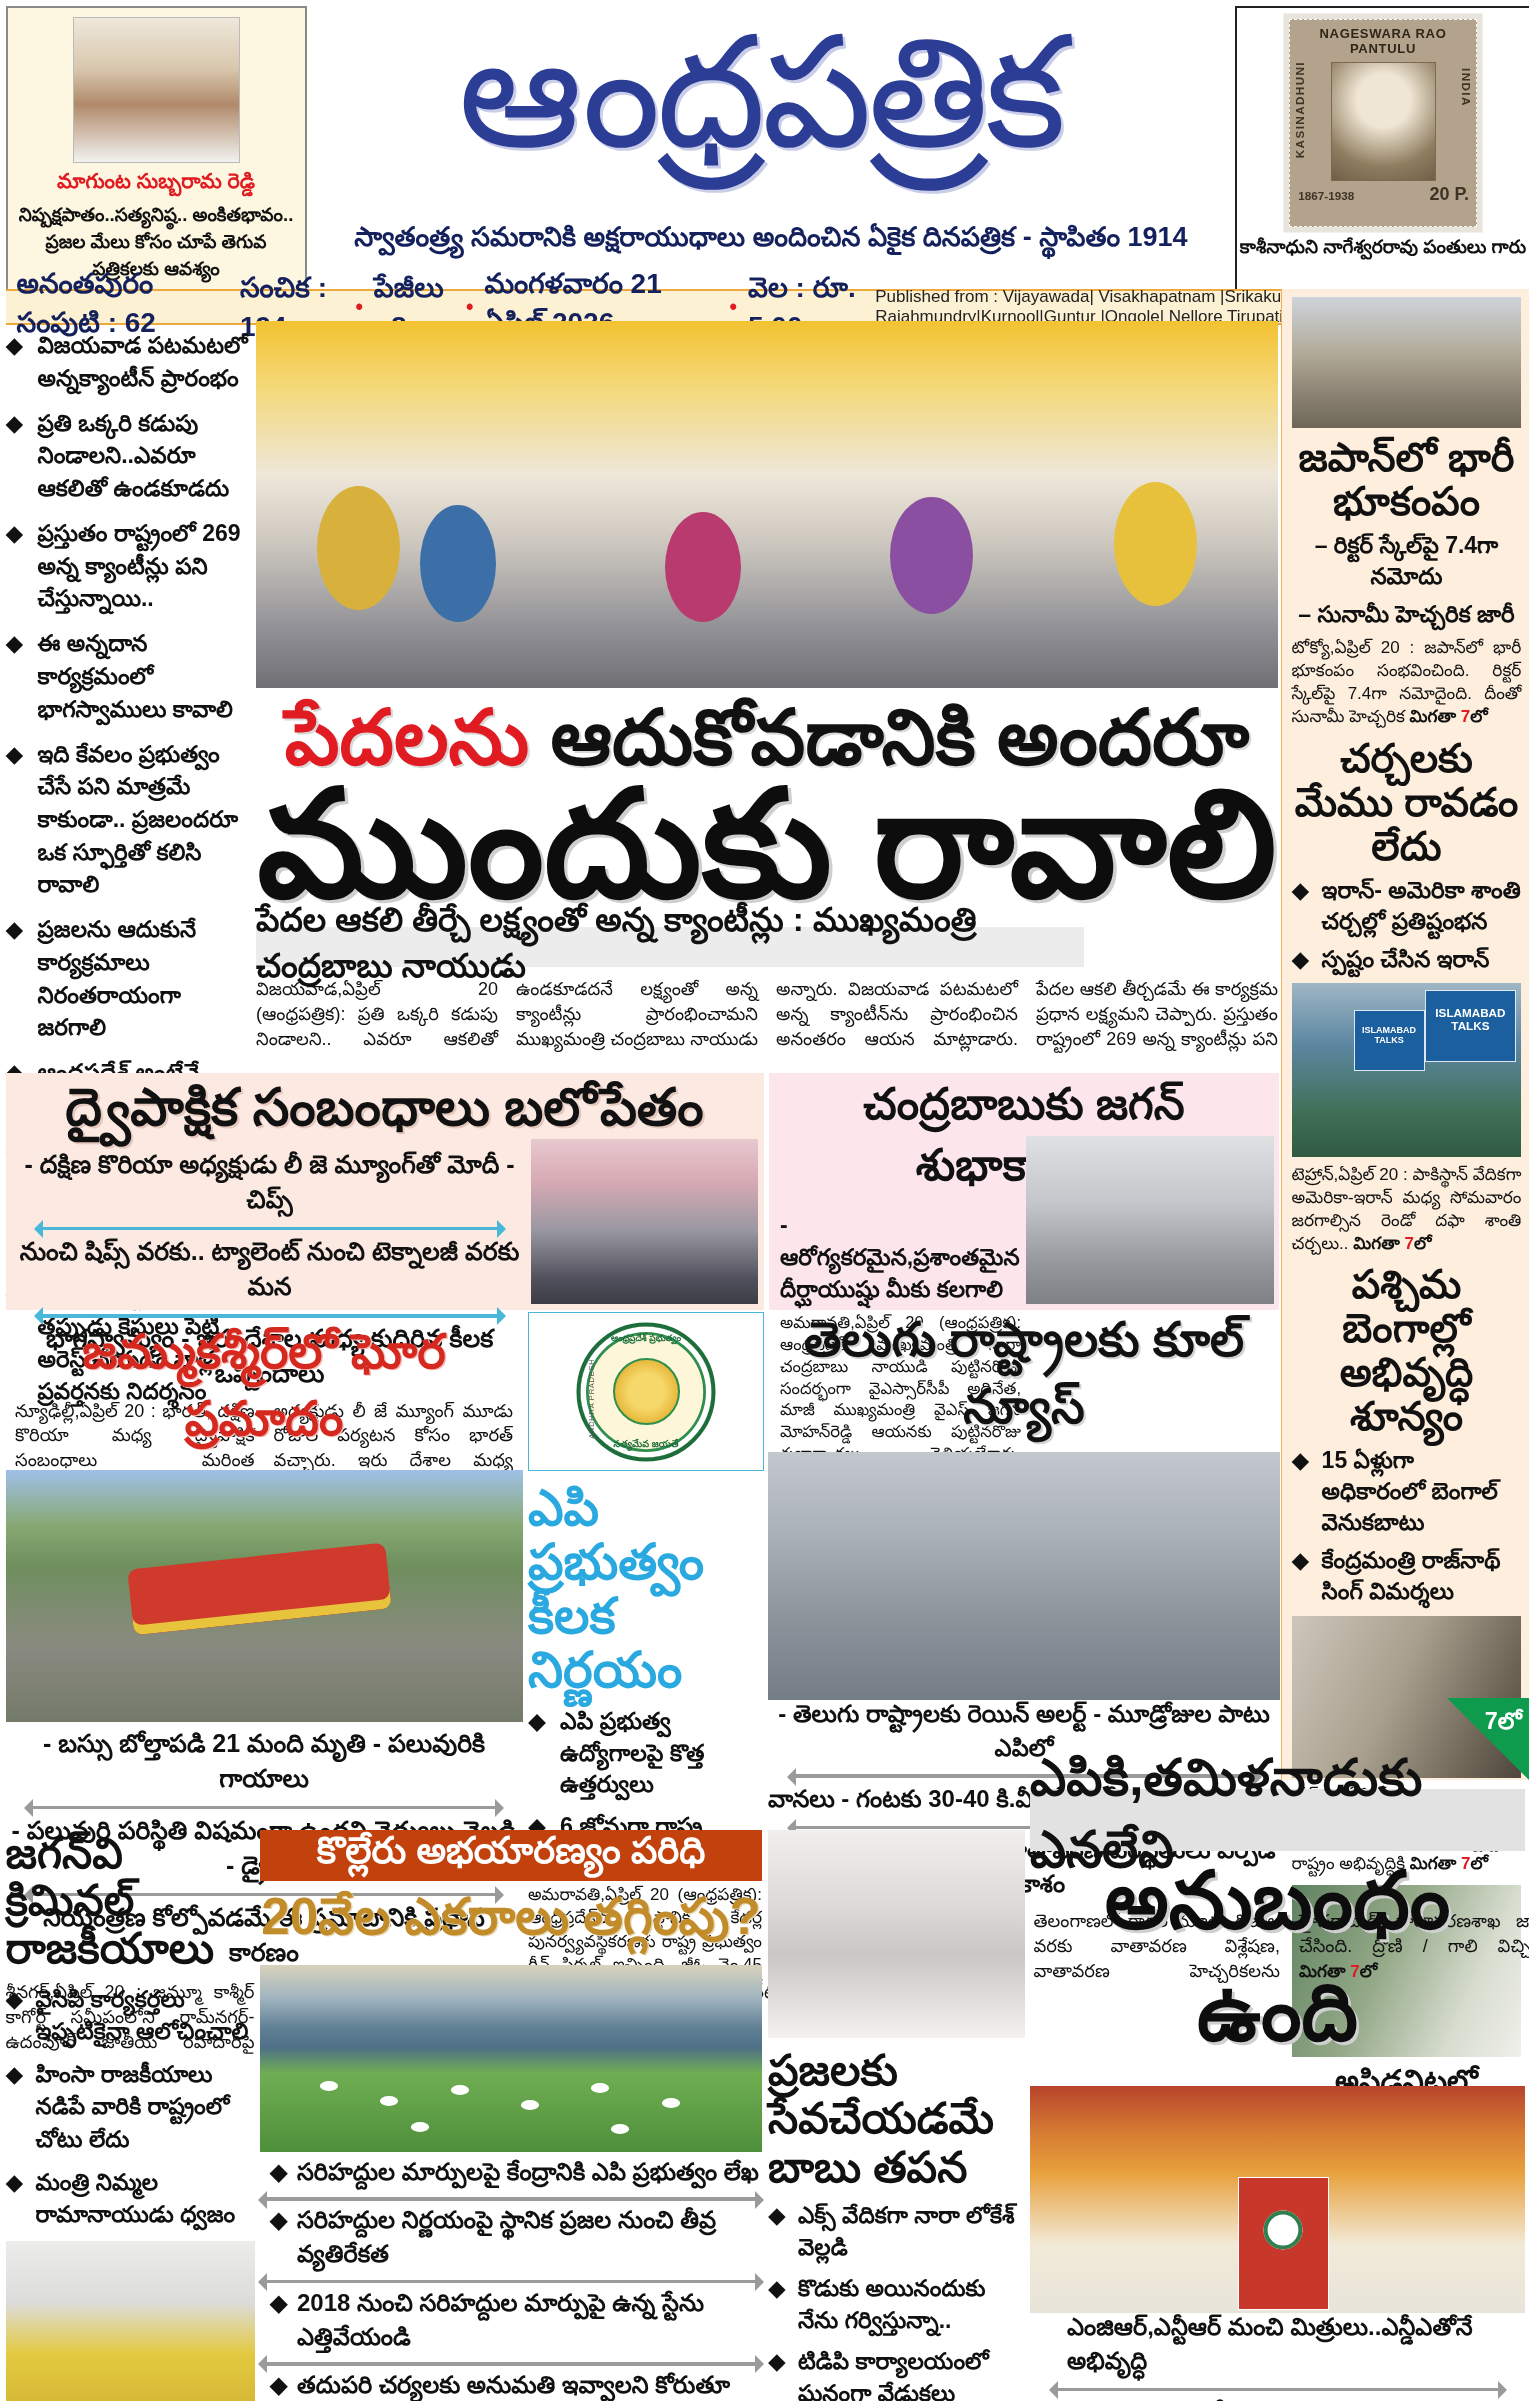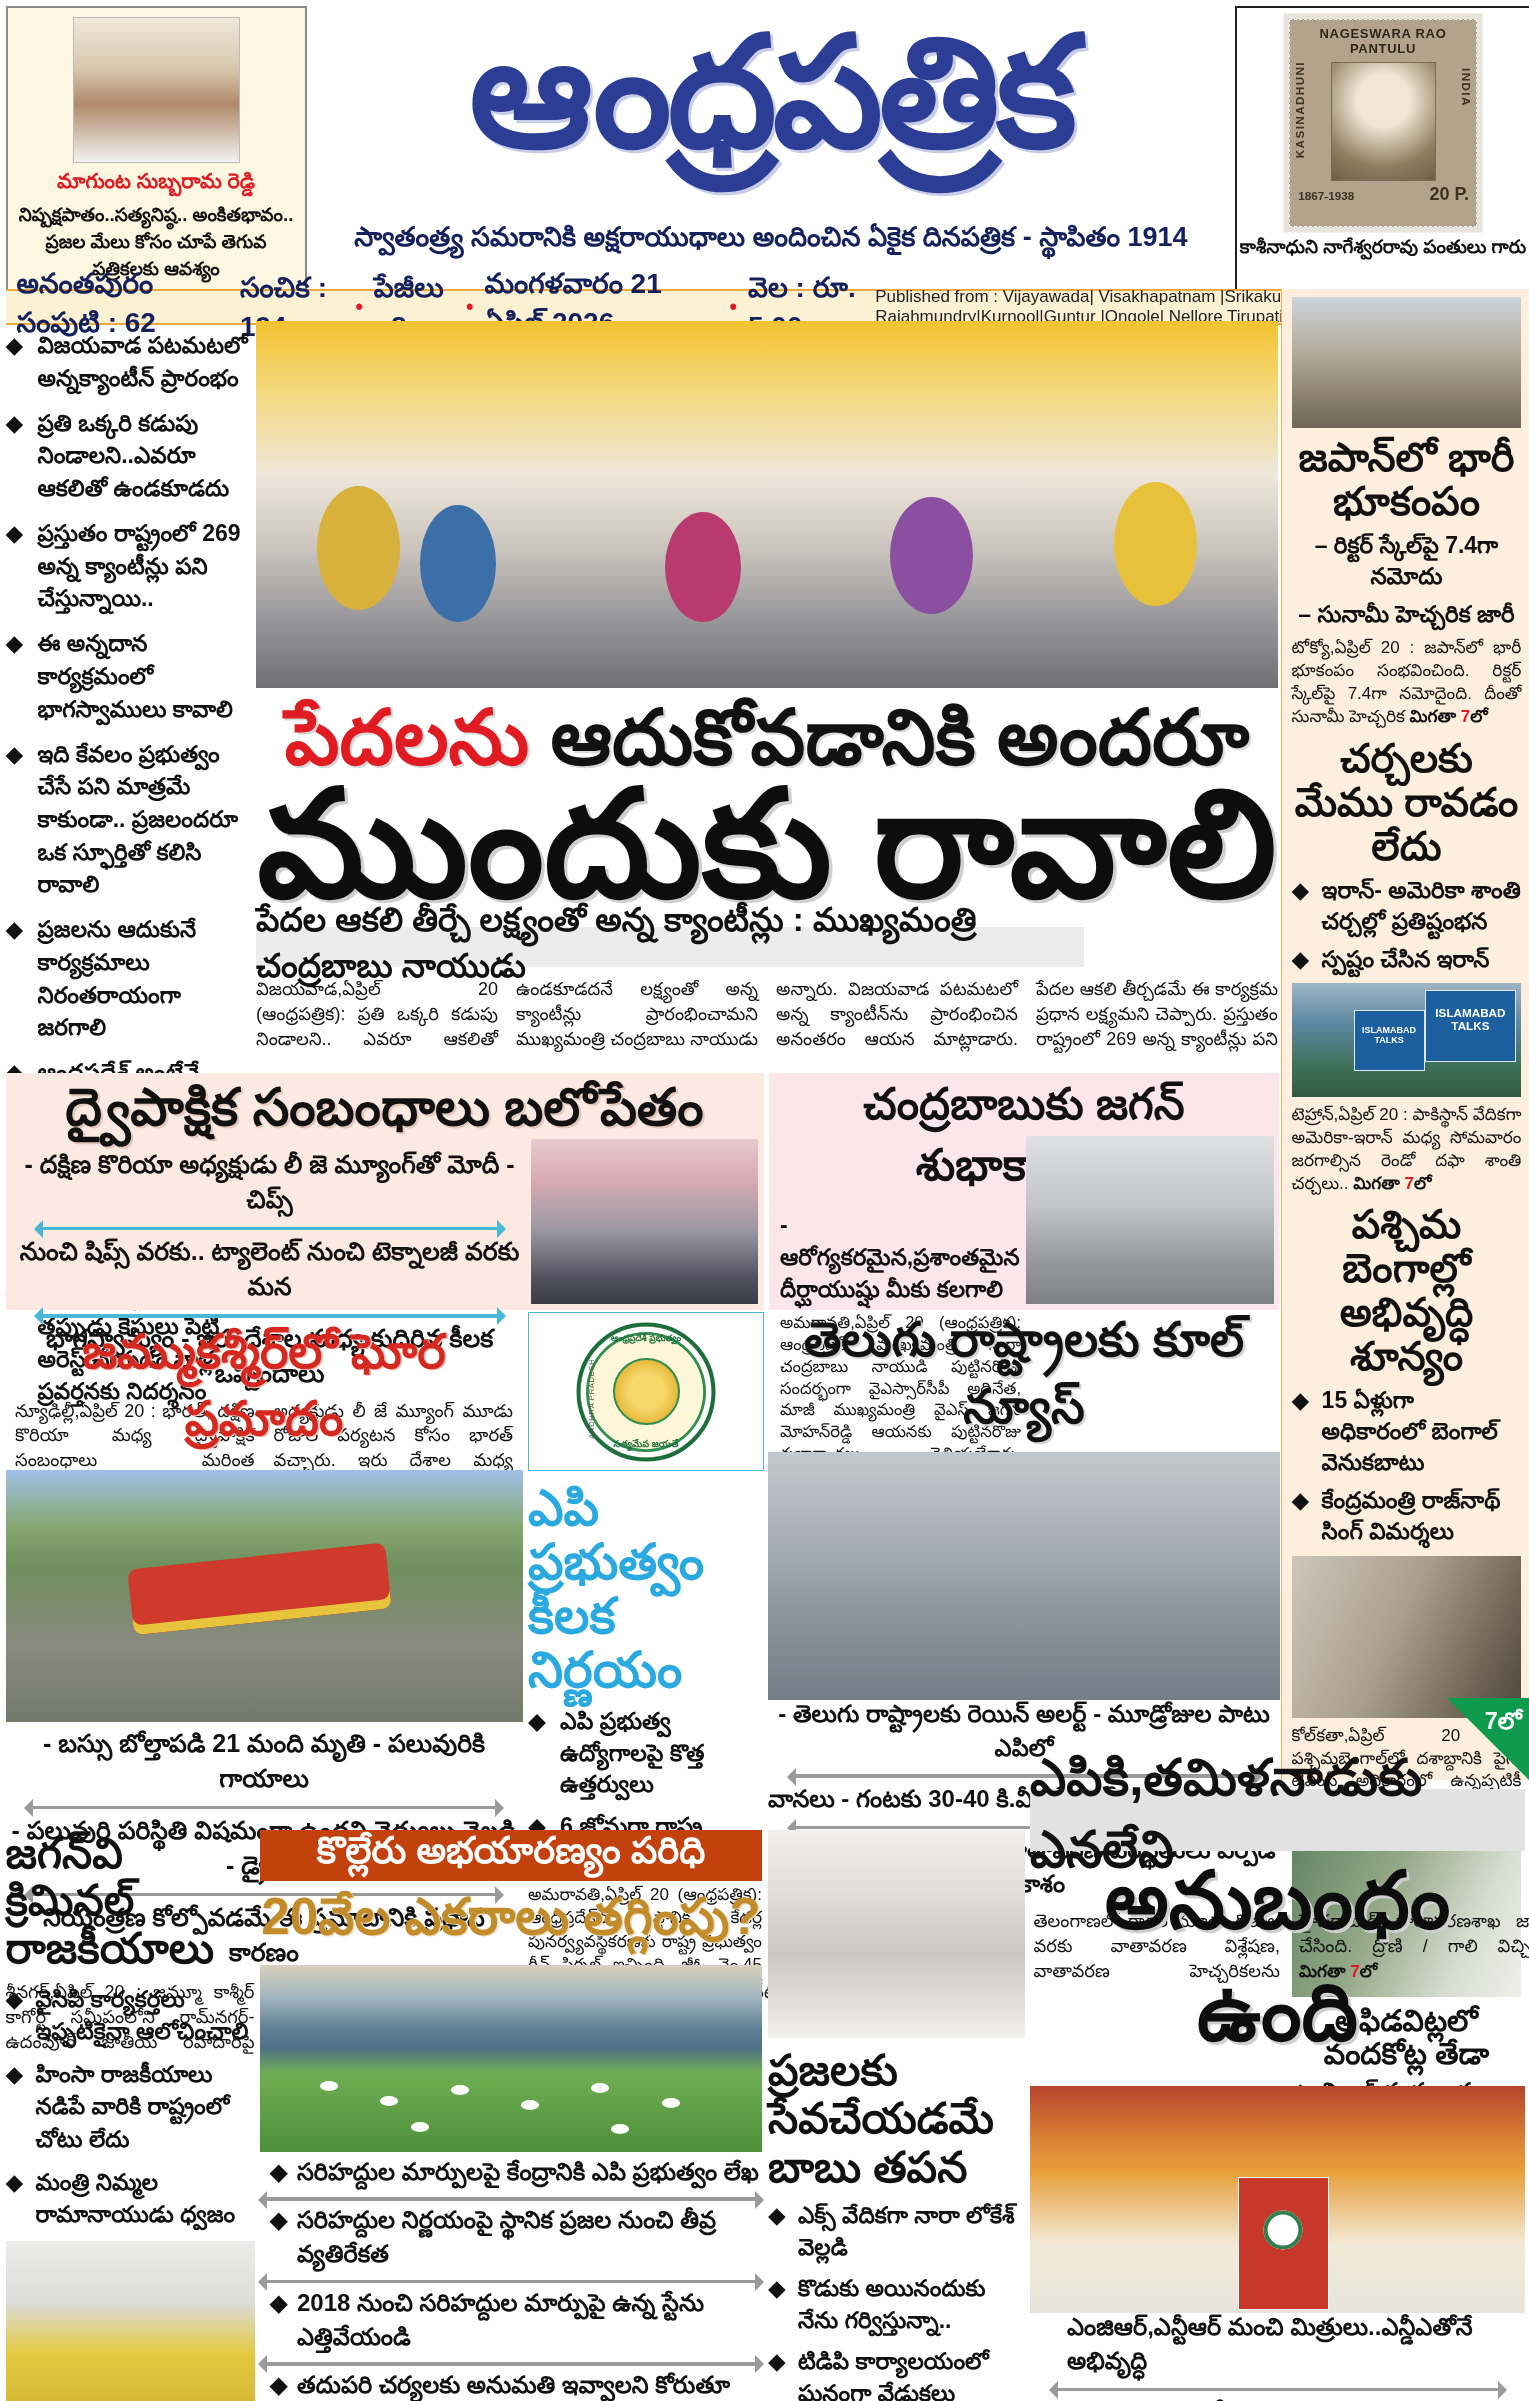--- a/index.html
+++ b/index.html
@@ -6,22 +6,22 @@
   .page{position:relative;width:1530px;height:2401px;background:#ffffff;
         font-family:"Liberation Sans","DejaVu Sans",sans-serif;color:#111;overflow:hidden;}
   .abs{position:absolute;}
   .ph{position:absolute;overflow:hidden;}
   
   .promo-box{left:5.5px;top:5.5px;width:297px;height:281px;border:2.1px solid #8a8a8a;background:#fdf6e0;text-align:center;}
   .promo-photo{margin:9.6px auto 0;width:165px;height:144px;border:0.7px solid #bbb;
       background:linear-gradient(180deg,#efe8da 0%,#d8c7ae 35%,#b08a6a 60%,#f2f2ef 100%);}
   .promo-name{margin-top:5.5px;color:#e01b22;font-weight:bold;font-size:20.6px;}
   .promo-quote{margin-top:4.1px;padding:0 9.6px;font-weight:bold;font-size:18.6px;line-height:1.45;color:#111;}
-  .masthead-title{left:303px;top:2.8px;width:936px;height:220px;display:flex;align-items:center;justify-content:center;
-      color:#2c3d96;font-size:155px;font-weight:700;letter-spacing:-4.1px;text-shadow:2.8px 2.8px 0 #c9cde8;}
+  .masthead-title{left:292px;top:2.8px;width:936px;height:220px;display:flex;align-items:center;justify-content:center;
+      color:#2c3d96;font-size:155px;font-weight:400;letter-spacing:-4.1px;text-shadow:2.8px 2.8px 0 #c9cde8;}
   .masthead-tagline{left:303px;top:222px;width:936px;text-align:center;color:#14215c;font-size:27px;font-weight:bold;}
   .stamp-box{left:1235px;top:5.5px;width:292px;height:281px;border:2.8px solid #222;background:#fff;text-align:center;}
   .stamp{position:relative;margin:11px auto 0;width:186px;height:206px;background:#b3a28c;
       box-shadow:0 0 0 5.5px #e8e4dc;border:1.4px dashed #fff;color:#3d3425;}
   .stamp-head{font-size:13px;font-weight:bold;padding-top:6.9px;letter-spacing:0.7px;color:#2e2618;}
   .stamp-face{margin:5.5px auto 0;width:103px;height:117px;background:
       radial-gradient(circle at 50% 32%,#efe6d4 0 28%,#8f7d60 70%,#6e5f47 100%);border:0.7px solid #7b6b51;}
   .stamp-side-l{position:absolute;left:2.8px;top:41px;writing-mode:vertical-rl;transform:rotate(180deg);font-size:11.7px;font-weight:bold;letter-spacing:1.4px;}
   .stamp-side-r{position:absolute;right:2.8px;top:48px;writing-mode:vertical-rl;font-size:11.7px;font-weight:bold;letter-spacing:1.4px;}
   .stamp-years{position:absolute;left:8.3px;bottom:23.4px;font-size:11.7px;font-weight:bold;}
@@ -65,21 +65,21 @@
   .lead-body{left:256px;top:977px;width:1022px;height:91px;}
   
   .rail{left:1281px;top:289px;width:249px;height:1491px;background:#fdeedd;border-left:1.4px solid #f2b25c;padding:0;}
   .rail-inner{padding:8.3px 9.6px;}
   .rail .ph-eq{position:relative;width:100%;height:131px;background:linear-gradient(180deg,#cfd4da 0%,#b0a896 45%,#8a8172 75%,#6e6758 100%);}
   .rail h3{margin:6.9px 0 0;text-align:center;font-size:40px;line-height:1.1;font-weight:900;color:#111;}
   .rail .sub{margin-top:6.9px;text-align:center;font-size:23px;font-weight:bold;line-height:1.35;}
   .rail .rbody{margin-top:6.9px;font-size:17px;line-height:1.35;text-align:justify;}
   .rail .rbullet{position:relative;margin-top:6.9px;padding-left:30px;font-size:23px;font-weight:bold;line-height:1.35;}
   .rail .rbullet::before{content:"◆";position:absolute;left:0;top:0;}
-  .ph-islam{position:relative;margin-top:8.3px;width:100%;height:114px;
+  .ph-islam{position:relative;margin-top:8.3px;width:100%;height:174px;
       background:linear-gradient(180deg,#9fb6c4 0%,#5d87a2 35%,#3f6f56 75%,#2f5a42 100%);}
   .board{position:absolute;background:#1b5f9e;color:#fff;font-weight:bold;text-align:center;border:1.4px solid #dfe8f0;}
   .ph-rajnath{position:relative;margin-top:8.3px;width:100%;height:162px;
       background:linear-gradient(115deg,#cdc6ba 0%,#a99f8e 45%,#6e6557 80%,#4e463b 100%);}
   .ph-vijay{position:relative;margin-top:8.3px;width:100%;height:172px;
       background:linear-gradient(115deg,#5f8260 0%,#93a887 40%,#d8ddd0 75%,#f0f0ea 100%);}
   .badge7{position:absolute;right:0px;top:1698px;width:83px;height:83px;
       clip-path:polygon(100% 0,100% 100%,0 0);background:#0f9b4e;color:#fff;}
   .badge7 span{position:absolute;right:8.3px;top:9.6px;font-size:23.4px;font-weight:bold;}
   

